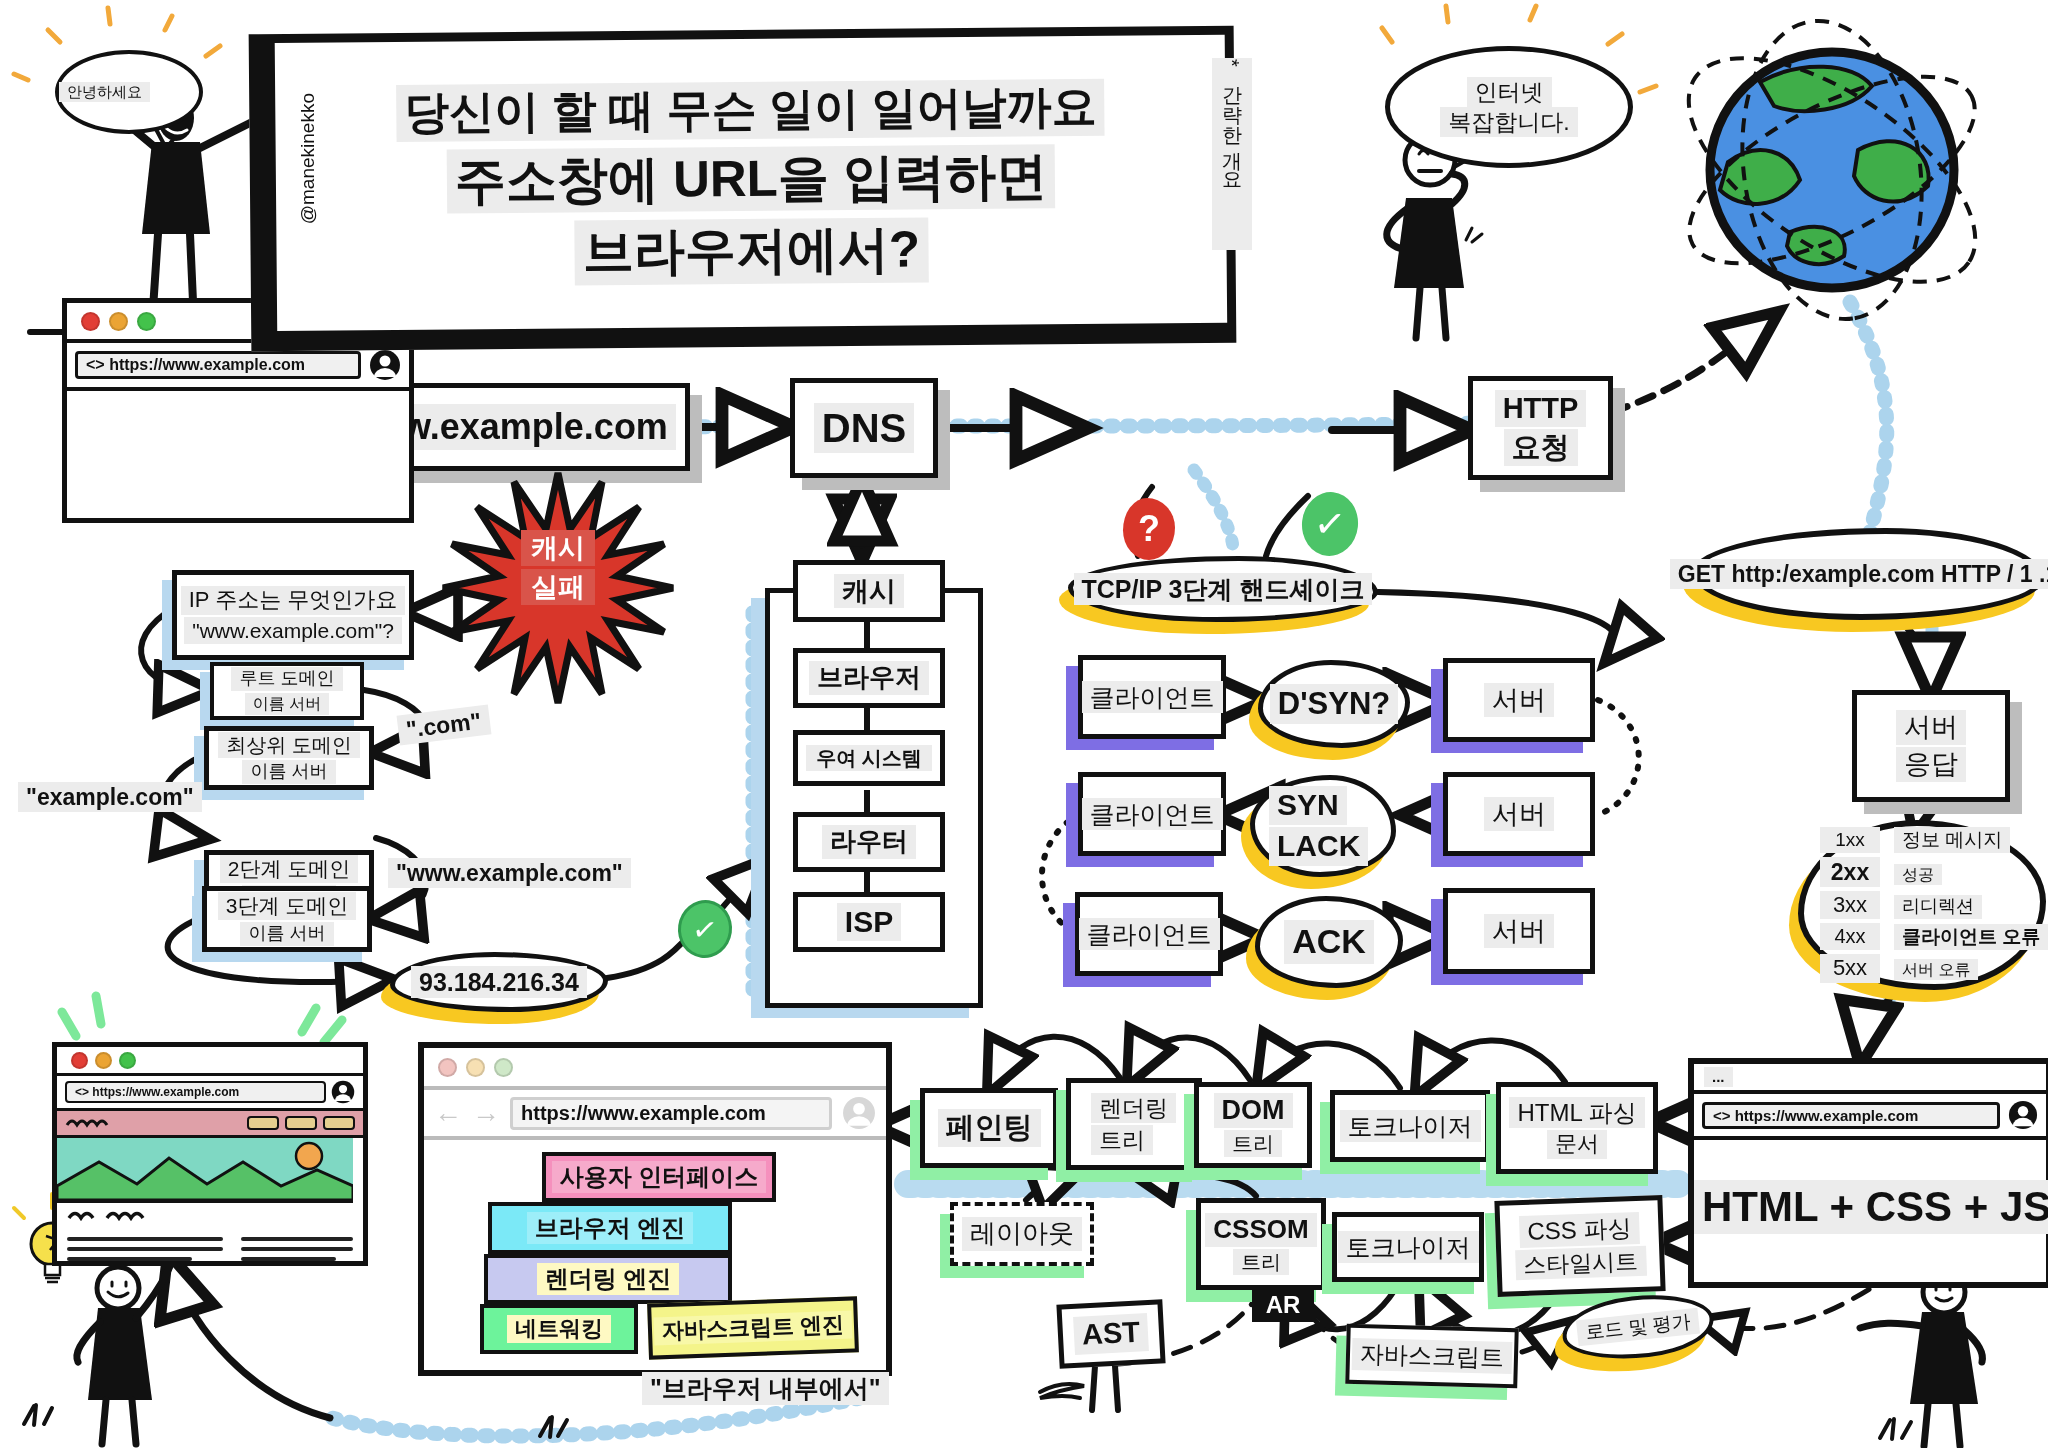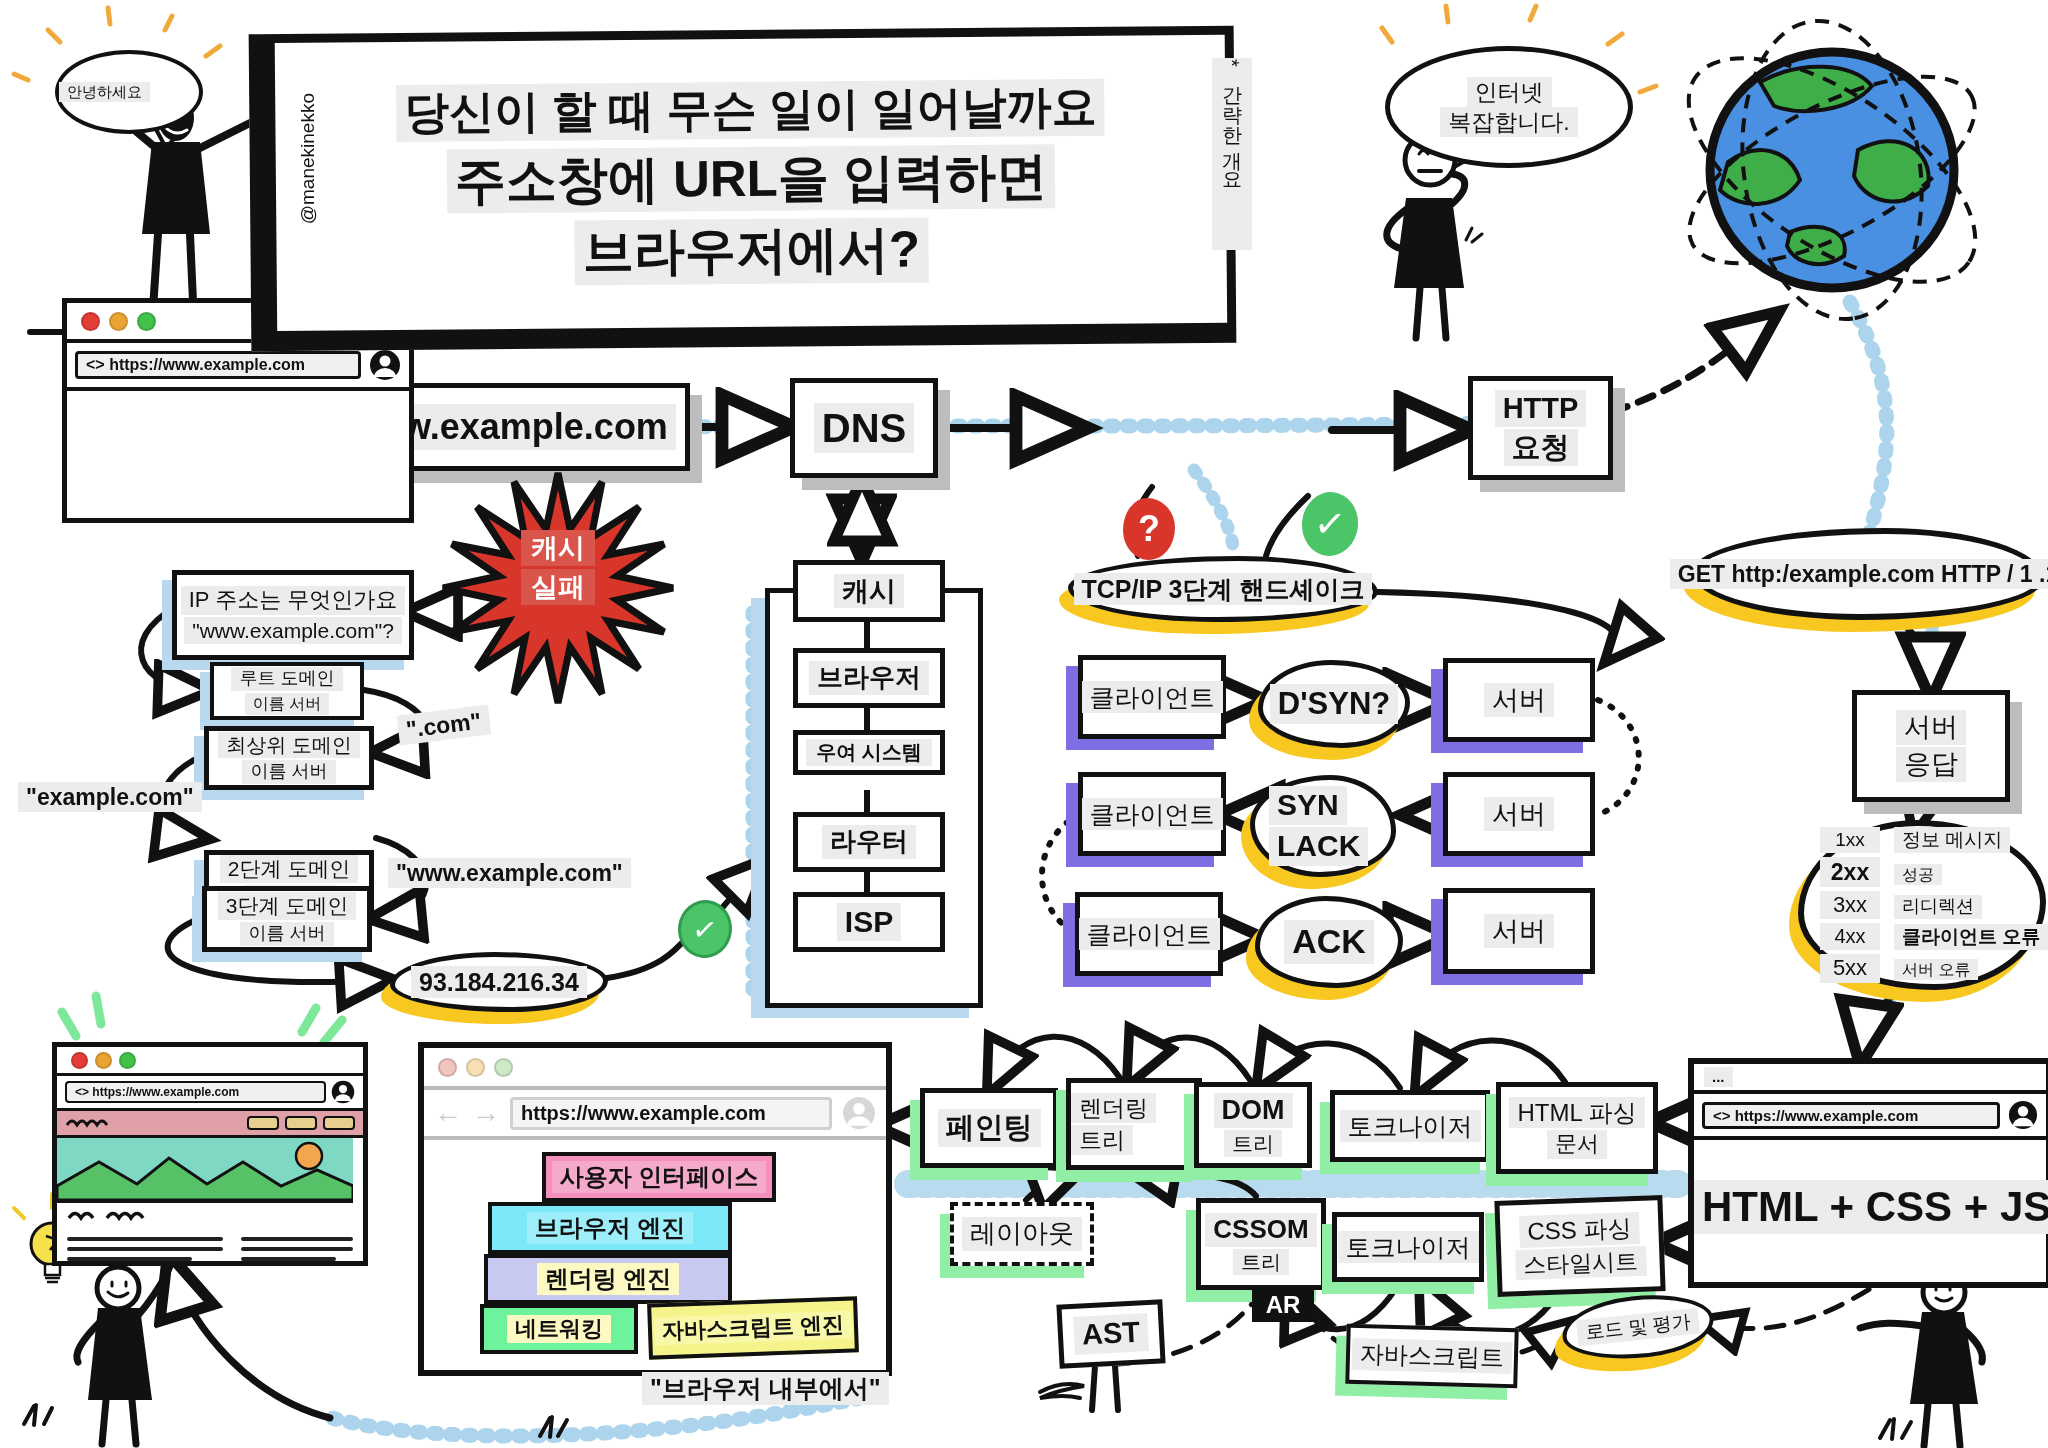--- a/index.html
+++ b/index.html
@@ -261,21 +261,21 @@
   </div>
 </div>
 
 <div class="abs" style="left:765px;top:588px;width:208px;height:410px;border:5px solid #111;background:#fff;box-shadow:-14px 10px 0 #b8d8ef"></div>
 <div class="box" style="left:793px;top:560px;width:152px;height:62px;z-index:2">
   <span class="hl b" style="font-size:27px">캐시</span>
 </div>
 <div class="box" style="left:793px;top:648px;width:152px;height:60px;z-index:2">
   <span class="hl b" style="font-size:26px">브라우저</span>
 </div>
-<div class="box" style="left:793px;top:730px;width:152px;height:45px;z-index:2">
+<div class="box" style="left:793px;top:730px;width:152px;height:56px;z-index:2">
   <span class="hl b" style="font-size:20px;white-space:normal;width:110px">우여 시스템</span>
 </div>
 <div class="box" style="left:793px;top:812px;width:152px;height:60px;z-index:2">
   <span class="hl b" style="font-size:26px">라우터</span>
 </div>
 <div class="box" style="left:793px;top:892px;width:152px;height:60px;z-index:2">
   <span class="hl b" style="font-size:30px">ISP</span>
 </div>
 <div class="abs" style="left:864px;top:620px;width:6px;height:30px;background:#111"></div>
 <div class="abs" style="left:864px;top:706px;width:6px;height:26px;background:#111"></div>
@@ -400,21 +400,21 @@
     </svg>
   </div>
   <div style="height:134px;display:flex;align-items:center;justify-content:flex-start">
     <span class="hl b" style="font-size:42px">HTML + CSS + JS</span>
   </div>
 </div>
 
 <div class="box sh-green" style="left:920px;top:1088px;width:138px;height:80px">
   <span class="hl b" style="font-size:29px">페인팅</span>
 </div>
-<div class="box sh-green" style="left:1066px;top:1078px;width:136px;height:92px;align-items:flex-start;padding-left:0">
+<div class="box sh-green" style="left:1066px;top:1078px;width:136px;height:92px;align-items:flex-start;padding-left:20px">
   <span class="hl" style="font-size:23px">렌더링</span>
   <span class="hl" style="font-size:23px">트리</span>
 </div>
 <div class="box sh-green" style="left:1194px;top:1082px;width:118px;height:86px">
   <span class="hl b" style="font-size:27px">DOM</span>
   <span class="hl" style="font-size:21px">트리</span>
 </div>
 <div class="box sh-green" style="left:1330px;top:1090px;width:160px;height:72px">
   <span class="hl" style="font-size:25px">토크나이저</span>
 </div>

